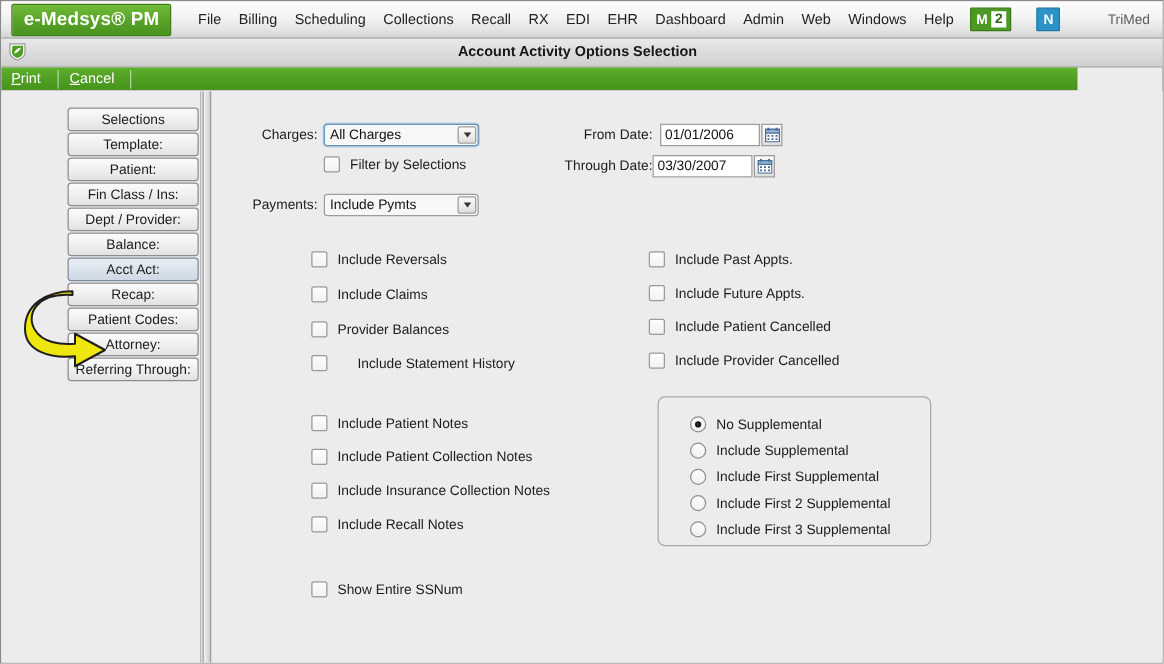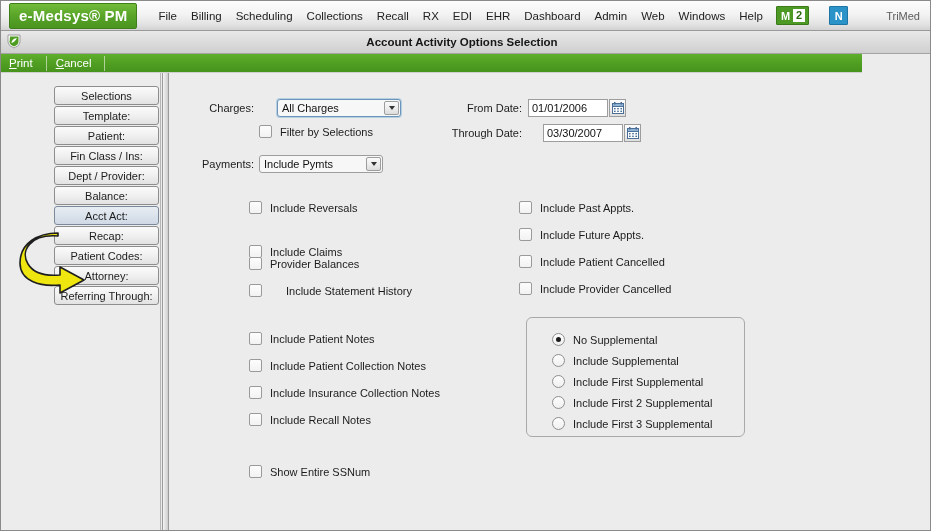--- a/index.html
+++ b/index.html
@@ -403,21 +403,21 @@
         </svg>
       </div>
     </div>
 
     <div class="splitter"></div>
 
     <div class="rightpane">
 
       <div class="field-row" style="left:29px; top:26px;">
         <span class="lbl" style="width:55px; text-align:right; margin-right:5px;">Charges:</span>
-        <span class="combo focused" style="width:124px;margin-left:18px;">
+        <span class="combo focused" style="width:124px;">
           <span>All Charges</span>
           <span class="arrowbox">
               <i></i>
             </span>
         </span>
       </div>
 
       <div class="chk-row" style="left:89px; top:52px;">
         <span class="chk"></span>
         <span class="chk-lbl">Filter by Selections</span>
@@ -448,21 +448,21 @@
             <rect x="5.2" y="6" width="1.6" height="1.4" fill="#4a6e96"></rect>
             <rect x="8.4" y="6" width="1.6" height="1.4" fill="#4a6e96"></rect>
             <rect x="2" y="8.6" width="1.6" height="1.4" fill="#4a6e96"></rect>
             <rect x="5.2" y="8.6" width="1.6" height="1.4" fill="#4a6e96"></rect>
             <rect x="8.4" y="8.6" width="1.6" height="1.4" fill="#4a6e96"></rect>
           </svg>
         </span>
       </div>
 
       <div class="field-row" style="left:255px; top:51px;">
-        <span class="lbl" style="width:97px; text-align:right; margin-right:21px;">Through Date:</span>
+        <span class="lbl" style="width:97px; text-align:right; margin-right:0;">Through Date:</span>
         <span class="datefield">
           <span>03/30/2007</span>
         </span>
         <span class="calbtn">
           <svg width="12" height="12" viewBox="0 0 12 12">
             <rect x="0.5" y="1.5" width="11" height="10" fill="#ffffff" stroke="#4a6e96"></rect>
             <rect x="0.5" y="1.5" width="11" height="3" fill="#8fb4d6" stroke="#4a6e96"></rect>
             <rect x="2" y="0" width="1.5" height="2.5" fill="#4a6e96"></rect>
             <rect x="8.5" y="0" width="1.5" height="2.5" fill="#4a6e96"></rect>
             <rect x="2" y="6" width="1.6" height="1.4" fill="#4a6e96"></rect>
@@ -472,21 +472,21 @@
             <rect x="5.2" y="8.6" width="1.6" height="1.4" fill="#4a6e96"></rect>
             <rect x="8.4" y="8.6" width="1.6" height="1.4" fill="#4a6e96"></rect>
           </svg>
         </span>
       </div>
 
       <div class="chk-row" style="left:79px; top:128px;">
         <span class="chk"></span>
         <span class="chk-lbl">Include Reversals</span>
       </div>
-      <div class="chk-row" style="left:79px; top:156px;margin-top:16px;">
+      <div class="chk-row" style="left:79px; top:156px;">
         <span class="chk"></span>
         <span class="chk-lbl">Include Claims</span>
       </div>
       <div class="chk-row" style="left:79px; top:184px;">
         <span class="chk"></span>
         <span class="chk-lbl">Provider Balances</span>
       </div>
       <div class="chk-row" style="left:79px; top:211px;gap:24px;">
         <span class="chk"></span>
         <span class="chk-lbl">Include Statement History</span>

